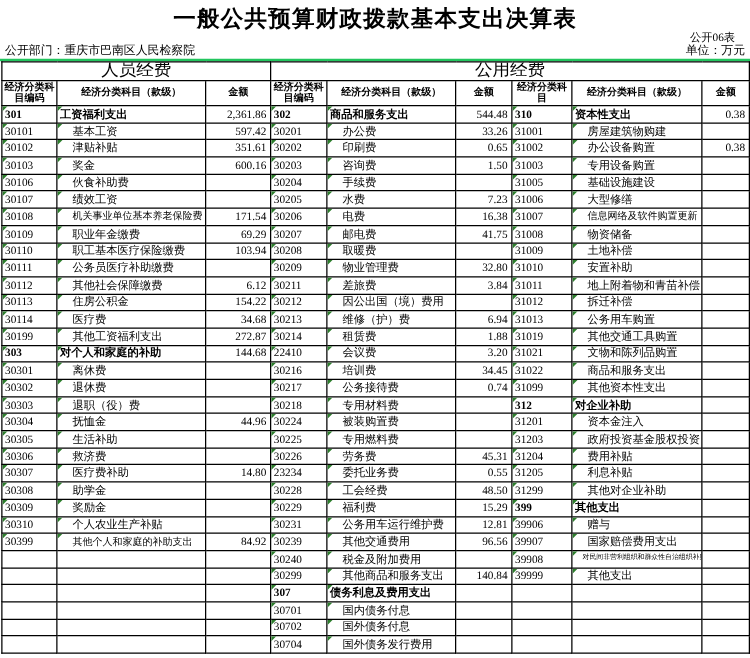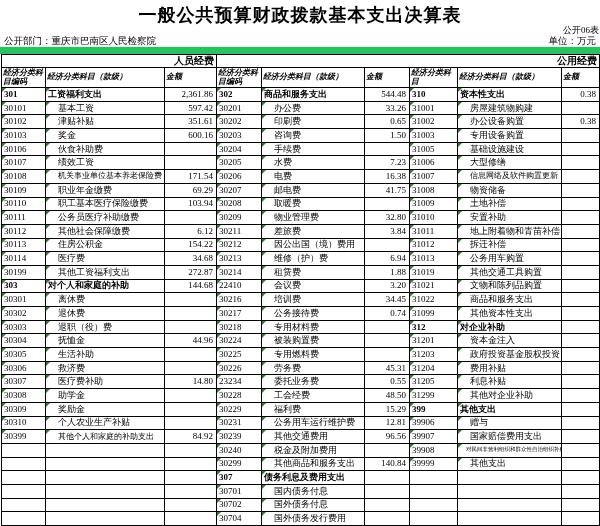--- a/index.html
+++ b/index.html
@@ -5,38 +5,38 @@
   html,body{margin:0;padding:0;}
   body{
     width:600px;height:526px;overflow:hidden;background:#ffffff;
     font-family:"Liberation Serif","DejaVu Serif",serif;color:#000;
   }
   .page{width:600px;height:526px;position:relative;}
   .title{
     text-align:center;font-size:18px;font-weight:bold;
     padding-top:3px;height:21px;letter-spacing:1px;
   }
-  .meta1{text-align:right;font-size:9px;height:11px;padding-right:1px;}
+  .meta1{text-align:right;font-size:9px;height:11px;padding-right:12px;}
   .meta2{
     display:flex;justify-content:space-between;font-size:9.5px;
-    height:12px;padding:0 4px;border-bottom:7px solid #22c55e;
+    height:12px;padding:0 4px;border-bottom:2px solid #22c55e;align-items:flex-end;
   }
   table{
     border-collapse:collapse;table-layout:fixed;width:598px;
     font-size:9px;margin-left:1px;
   }
   td{
     border:1px solid #000;padding:0 2px;height:12.7px;line-height:1;
     overflow:hidden;white-space:nowrap;position:relative;
     vertical-align:middle;
   }
-  tr.grphdr td{height:12px;text-align:right;font-weight:bold;font-size:10px;}
+  tr.grphdr td{height:12px;text-align:center;font-weight:normal;font-size:14px;}
   tr.colhdr td{
-    height:19px;text-align:left;font-weight:bold;font-size:8px;
-    white-space:normal;line-height:1.1;padding:0 1px;font-style:italic;
+    height:19px;text-align:center;font-weight:bold;font-size:8px;
+    white-space:normal;line-height:1.1;padding:0 1px;
   }
   td.amount{text-align:right;padding-right:3px;}
   td.cat{font-weight:bold;}
   td.indent{padding-left:12px;}
   td.fit-sm{font-size:8px;}
   td.fit-xs{font-size:5.5px;padding-left:8px;}
   td.tri::before{
     content:"";position:absolute;top:0;left:0;width:0;height:0;
     border-top:4px solid #2d7f2d;border-right:4px solid transparent;
   }

